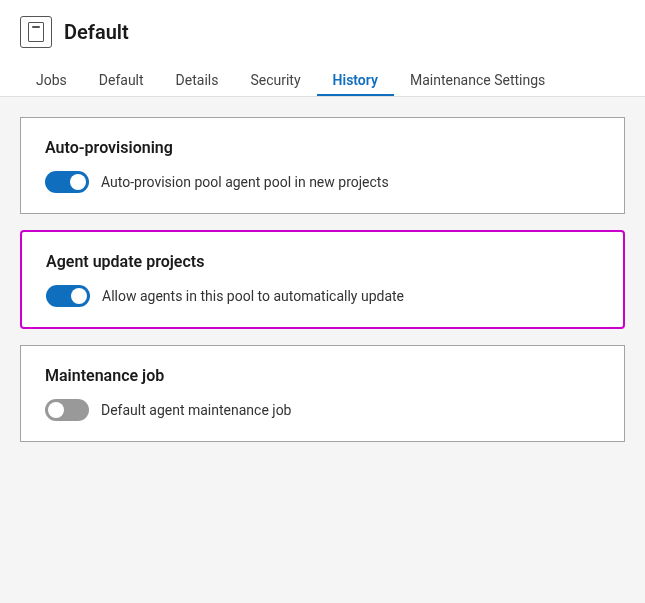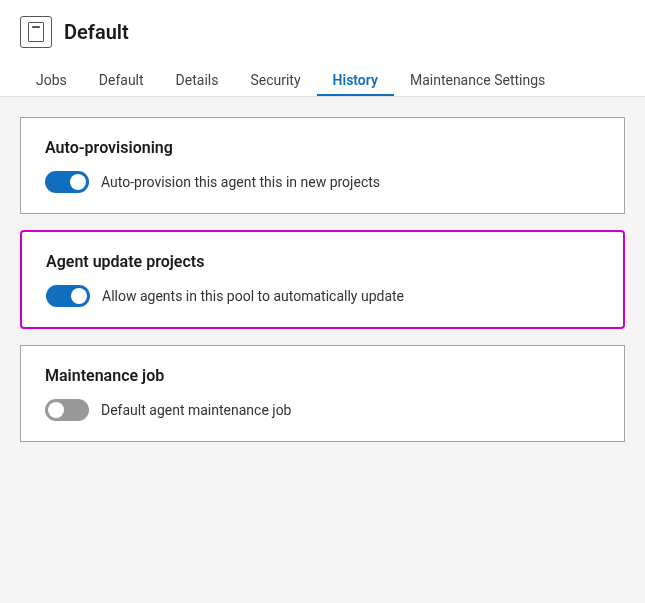--- a/index.html
+++ b/index.html
@@ -202,21 +202,21 @@
 
   <div class="card">
     <div class="card-title">Auto-provisioning</div>
     <div class="toggle-row">
       <label class="toggle">
         <input type="checkbox" checked="" style="">
         <div class="toggle-track on">
           <div class="toggle-thumb"></div>
         </div>
       </label>
-      <span class="toggle-label">Auto-provision this agent this in new projects</span>
+      <span class="toggle-label">Auto-provision pool agent pool in new projects</span>
     </div>
   </div>
 
   <div class="card highlighted">
     <div class="card-title">Agent update projects</div>
     <div class="toggle-row">
       <label class="toggle">
         <input type="checkbox" checked="" style="">
         <div class="toggle-track on">
           <div class="toggle-thumb"></div>

